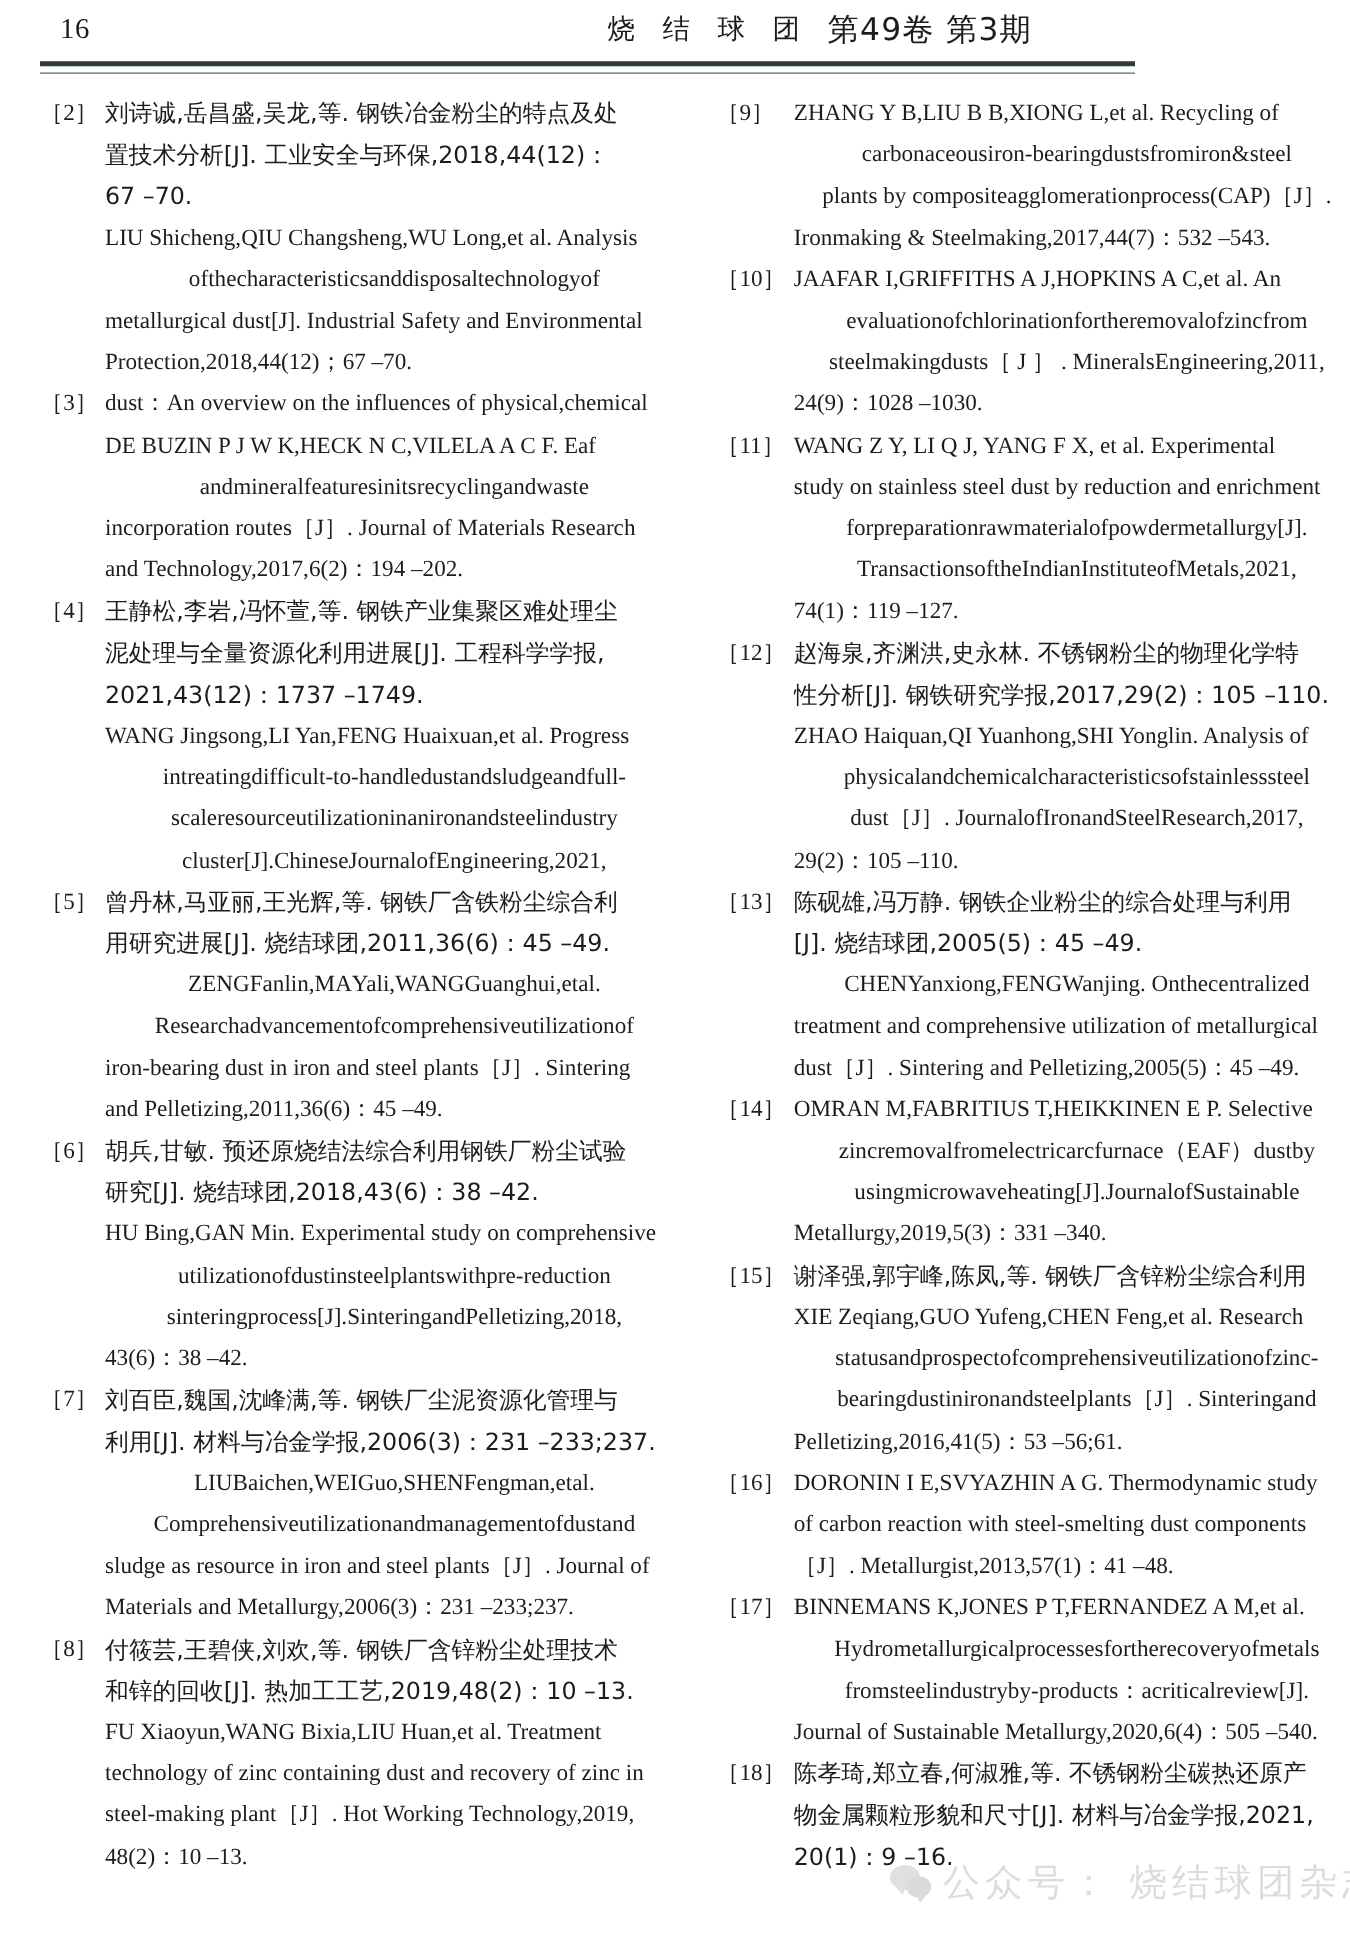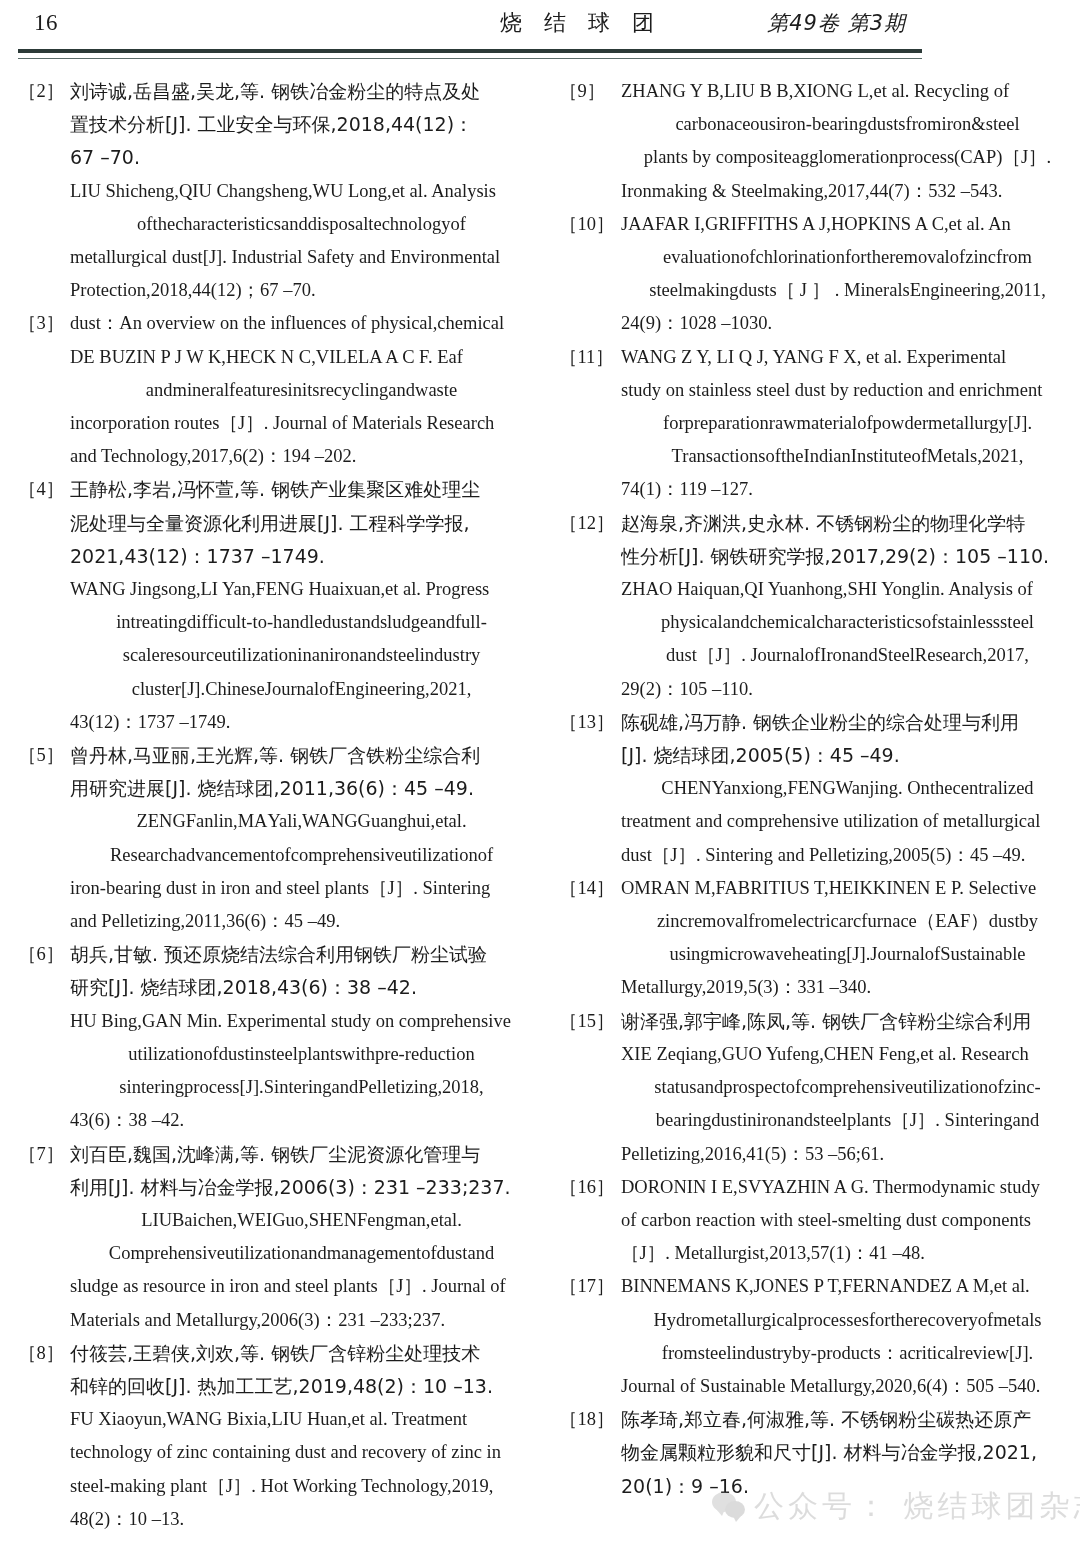--- a/index.html
+++ b/index.html
@@ -14,21 +14,21 @@
     color: #1c1c1c;
     position: relative;
     overflow: hidden;
   }
 
   .page {
     position: relative;
     width: 940px;
     height: 1547px;
     box-sizing: border-box;
-    padding: 0 18px;
+    padding: 0 32px;
   }
 
   
   .runhead {
     position: relative;
     height: 46px;
     display: flex;
     align-items: center;
     font-size: 21px;
     letter-spacing: 0.5px;
@@ -43,26 +43,24 @@
     flex: 1;
     text-align: right;
     font-size: 22px;
     letter-spacing: 22px;
     text-indent: 22px;
     font-family: "DejaVu Sans", "Liberation Sans", sans-serif;
     font-weight: 400;
   }
   .runhead .issue {
     width: 230px;
-    text-align: right;
     padding-right: 16px;
-    font-size: 21px;
+    font-size: 25px;
     font-family: "DejaVu Sans", "Liberation Sans", sans-serif;
     letter-spacing: 1px;
-    font-style: italic;
   }
 
   .rule-thick {
     height: 4px;
     background: #2c3a38;
     margin: 3px 0 0 0;
   }
   .rule-thin {
     height: 1px;
     background: #5a6b68;
@@ -264,21 +262,20 @@
               <span>industry</span>
             </div>
             <div class="line en just">
               <span>cluster[J].</span>
               <span>Chinese</span>
               <span>Journal</span>
               <span>of</span>
               <span>Engineering,</span>
               <span>2021,</span>
             </div>
-            <div class="line en">43(12)：1737 –1749.</div>
           </div>
         </div>
         <div class="ref">
           <div class="ref-num">［5］</div>
           <div class="ref-body">
             <div class="line cn">曾丹林,马亚丽,王光辉,等. 钢铁厂含铁粉尘综合利</div>
             <div class="line cn">用研究进展[J]. 烧结球团,2011,36(6)：45 –49.</div>
             <div class="line en just">
               <span>ZENG</span>
               <span>Fanlin,</span>

